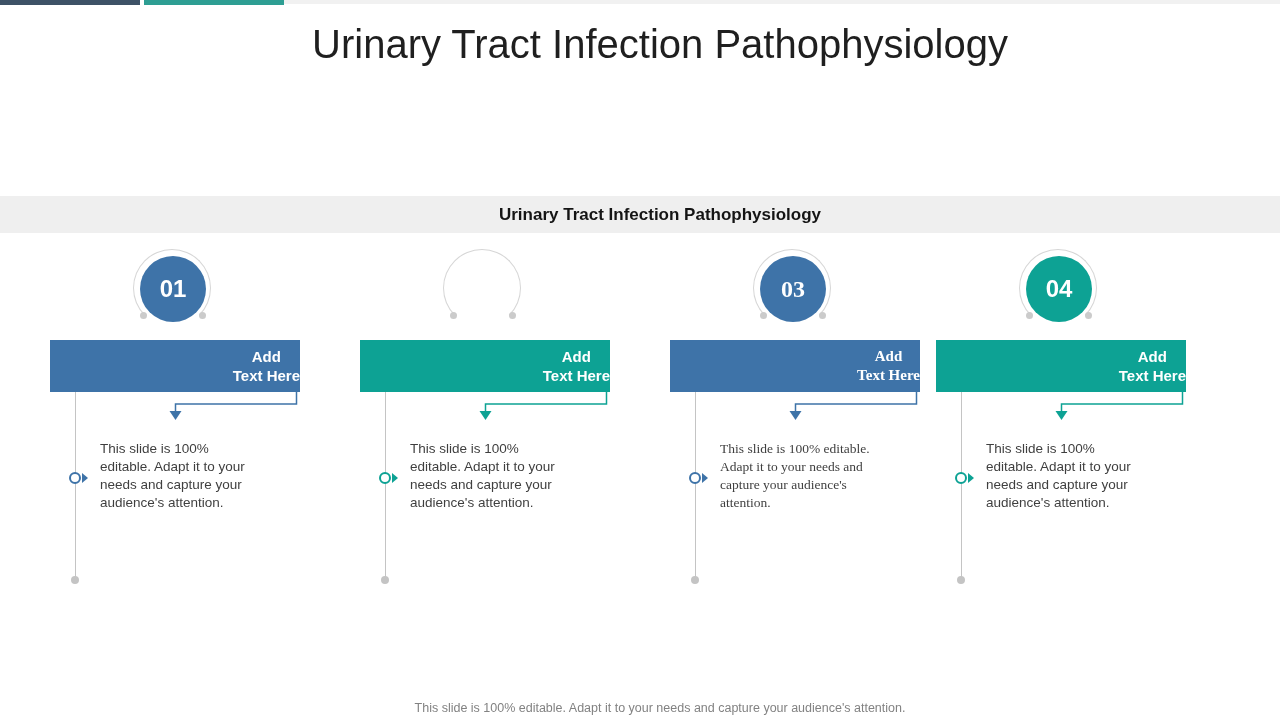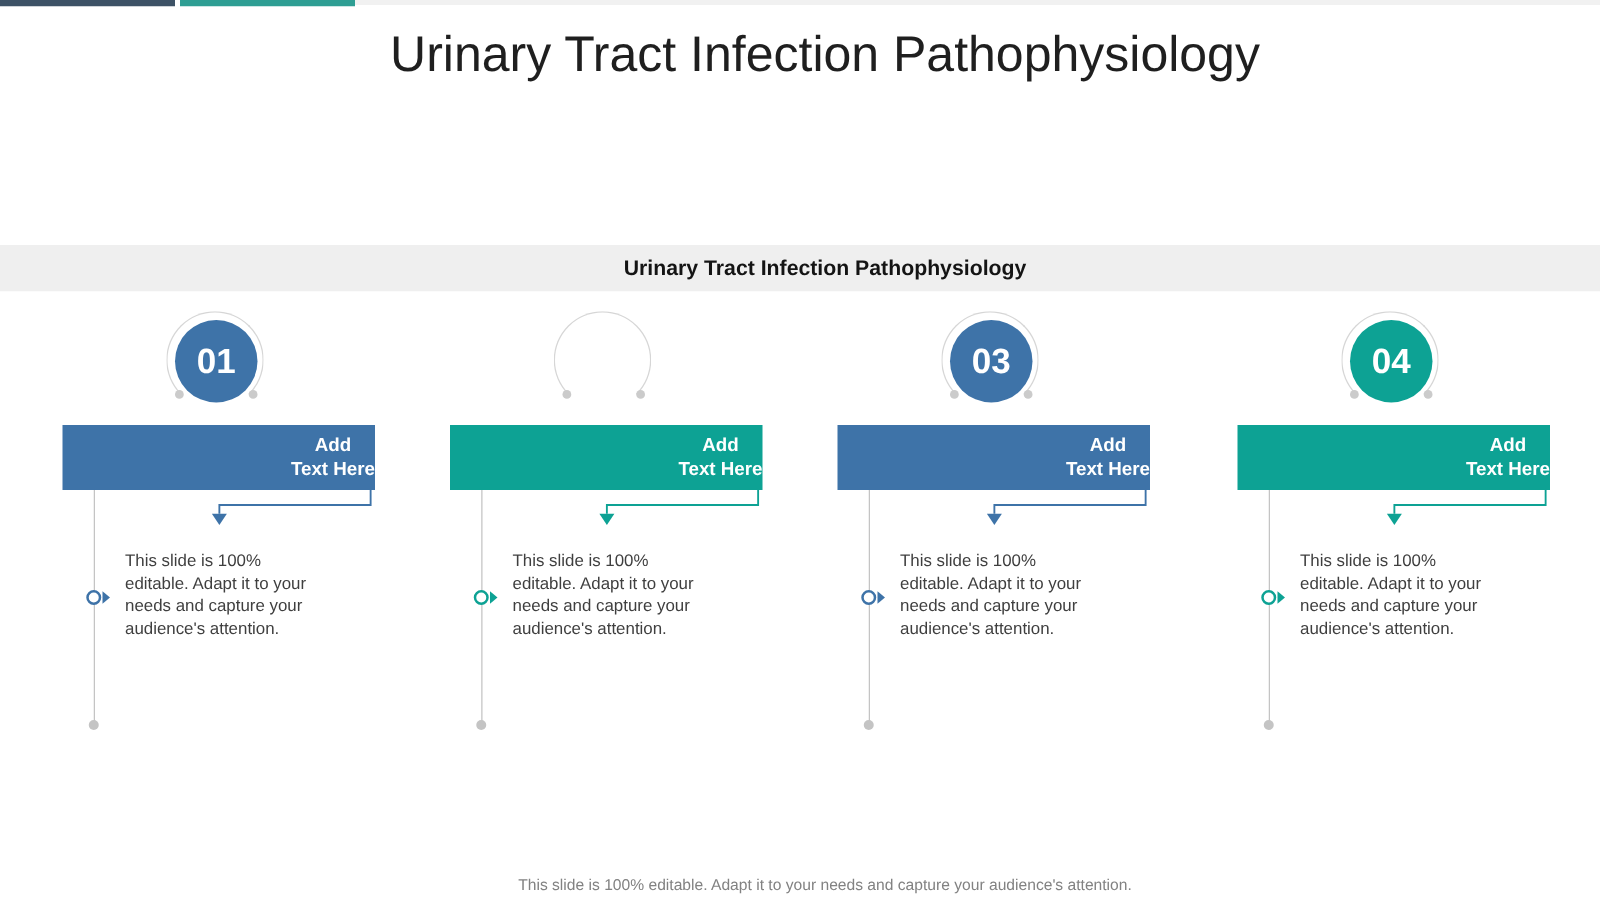--- a/index.html
+++ b/index.html
@@ -23,37 +23,37 @@
   .banner {
     position:absolute; top:196px; left:0; width:100%; height:37px;
     display:flex; align-items:center; justify-content:center;
   }
   .banner-title { font-size:17px; font-weight:bold; color:#141414; }
 
   
   .col { position:absolute; top:248px; width:250px; height:360px; }
   .col-1 { left:50px; }
   .col-2 { left:360px; }
-  .col-3 { left:670px; }
-  .col-4 { left:990px; }
+  .col-3 { left:670px;font-family:Liberation Serif, serif; }
+  .col-4 { left:936px; }
 
   .arc {
     position:absolute; left:83px; top:1px; width:78px; height:78px;
     border:1px solid #d6d6d6; border-bottom-color:transparent; border-radius:50%;
     box-sizing:border-box;
   }
   .arc-dot { position:absolute; width:7px; height:7px; border-radius:50%; background:#cbcbcb; }
   .arc-dot-left  { left:6px;  top:62px; }
   .arc-dot-right { left:65px; top:62px; }
 
   .num-circle {
     position:absolute; left:90px; top:8px; width:66px; height:66px; border-radius:50%;
     background-color:currentColor; display:flex; align-items:center; justify-content:center;
   }
-  .num-circle span { color:#ffffff; font-size:28px; font-weight:bold; }
+  .num-circle span { color:#ffffff; font-size:24px; font-weight:bold; }
 
   .addbox {
     position:absolute; left:0; top:92px; width:250px; height:52px;
     background-color:currentColor; display:flex; align-items:center; justify-content:flex-end;
     cursor:pointer;
   }
   .addbox span {
     color:#ffffff; font-size:15px; font-weight:bold; line-height:19px;
     text-align:center; white-space:pre-line;
   }

